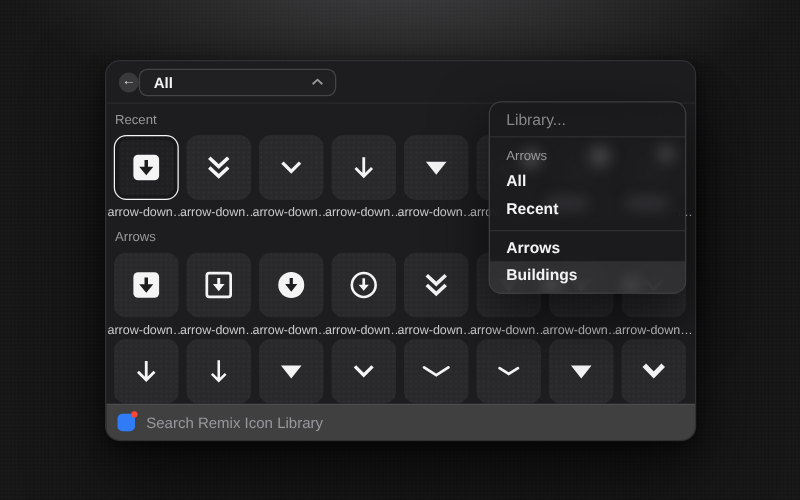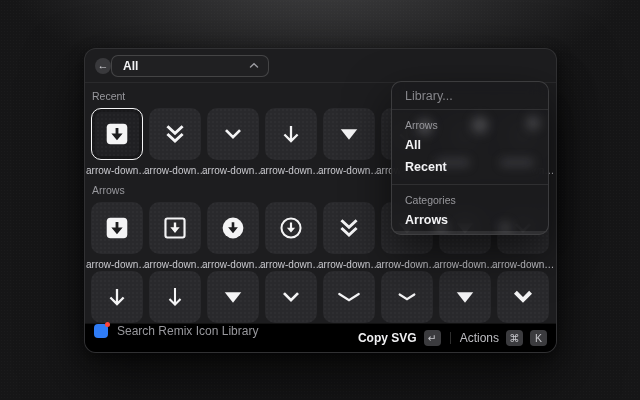--- a/index.html
+++ b/index.html
@@ -36,21 +36,21 @@
   .tilerow{display:flex;gap:6px;}
   .cell{width:52px;flex:0 0 52px;}
   .tile{width:52px;height:52px;border-radius:10px;background:#29292c;display:flex;align-items:center;justify-content:center;box-sizing:border-box;
         background-image:radial-gradient(rgba(255,255,255,.022) 1px, transparent 1px);background-size:4px 4px;}
   .tile svg{width:26px;height:26px;display:block;}
   .tile.selected{border:1.5px solid #f5f5f6;background-color:#202023;box-shadow:0 0 0 3px rgba(0,0,0,.25) inset;}
   .lblrow{display:flex;gap:6px;margin-top:5px;height:12px;}
   .lbl{width:62px;margin-left:-5px;text-align:center;color:#c9c9ce;font-size:10px;line-height:12px;white-space:nowrap;overflow:visible;}
   
   .ftr{position:absolute;left:0;bottom:0;right:0;height:29px;border-top:1px solid rgba(255,255,255,.07);
-       display:flex;padding:0 9px;box-sizing:border-box;background:#000000;z-index:3;}
+       display:flex;align-items:center;padding:0 9px;box-sizing:border-box;background:#404040;z-index:3;}
   .applogo{width:14px;height:14px;border-radius:4px;position:relative;flex:0 0 auto;}
   .applogo .dot{position:absolute;right:-2px;top:-2px;width:5px;height:5px;border-radius:50%;}
   .app-title{margin-left:9px;color:#98989d;font-size:12px;flex:1;}
   .ftr-right{display:flex;align-items:center;gap:7px;}
   .primary-label{color:#f0f0f2;font-size:12px;font-weight:700;}
   .key{height:16px;min-width:11px;padding:0 3px;background:#3b3b3e;border-radius:4px;color:#c6c6cb;
        font-size:10.5px;display:flex;align-items:center;justify-content:center;line-height:1;}
   .vdiv{width:1px;height:12px;background:rgba(255,255,255,.18);margin:0 2px;}
   .secondary-label{color:#bdbdc2;font-size:12px;}
   
@@ -370,28 +370,20 @@
           </div>
         </div>
       </div>
     </div>
 
   <div class="ftr">
     <div class="applogo" id="logo" style="background: rgb(47, 124, 246);">
       <div class="dot" id="logodot" style="background: rgb(255, 69, 58);"></div>
     </div>
     <div class="app-title">Search Remix Icon Library</div>
-    <div class="ftr-right">
-      <span class="primary-label">Copy SVG</span>
-      <span class="key">↵</span>
-      <span class="vdiv"></span>
-      <span class="secondary-label">Actions</span>
-      <span class="key">⌘</span>
-      <span class="key">K</span>
-    </div>
   </div>
 </div>
 
 <div class="panel">
   <div class="blob" style="left:22px;top:34px;width:22px;height:22px;background:radial-gradient(circle,rgba(150,150,155,.55),transparent 70%)"></div>
   <div class="blob" style="left:76px;top:31px;width:24px;height:24px;background:radial-gradient(circle,rgba(150,150,155,.5),transparent 70%)"></div>
   <div class="blob" style="left:131px;top:31px;width:20px;height:20px;background:radial-gradient(circle,rgba(150,150,155,.45),transparent 70%)"></div>
   <div class="blob" style="left:44px;top:76px;width:34px;height:9px;border-radius:5px;background:rgba(110,110,115,.3)"></div>
   <div class="blob" style="left:108px;top:76px;width:34px;height:9px;border-radius:5px;background:rgba(110,110,115,.3)"></div>
   <div class="blob" style="left:38px;top:138px;width:22px;height:16px;background:radial-gradient(circle,rgba(160,160,165,.35),transparent 70%)"></div>
@@ -399,19 +391,18 @@
   <div class="panel-inner">
     <div class="dd-search">Library...</div>
     <div id="dd-groups">
         <div class="dd-group">
           <div class="dd-header">Arrows</div>
           <div class="dd-item">All</div>
           <div class="dd-item">Recent</div>
         </div>
         <div class="dd-divider"></div>
         <div class="dd-group">
-          <div class="dd-header">Categories</div>
           <div class="dd-item">Arrows</div>
           <div class="dd-item hl">Buildings</div>
         </div>
       </div>
   </div>
 </div>
 
 </body></html>

